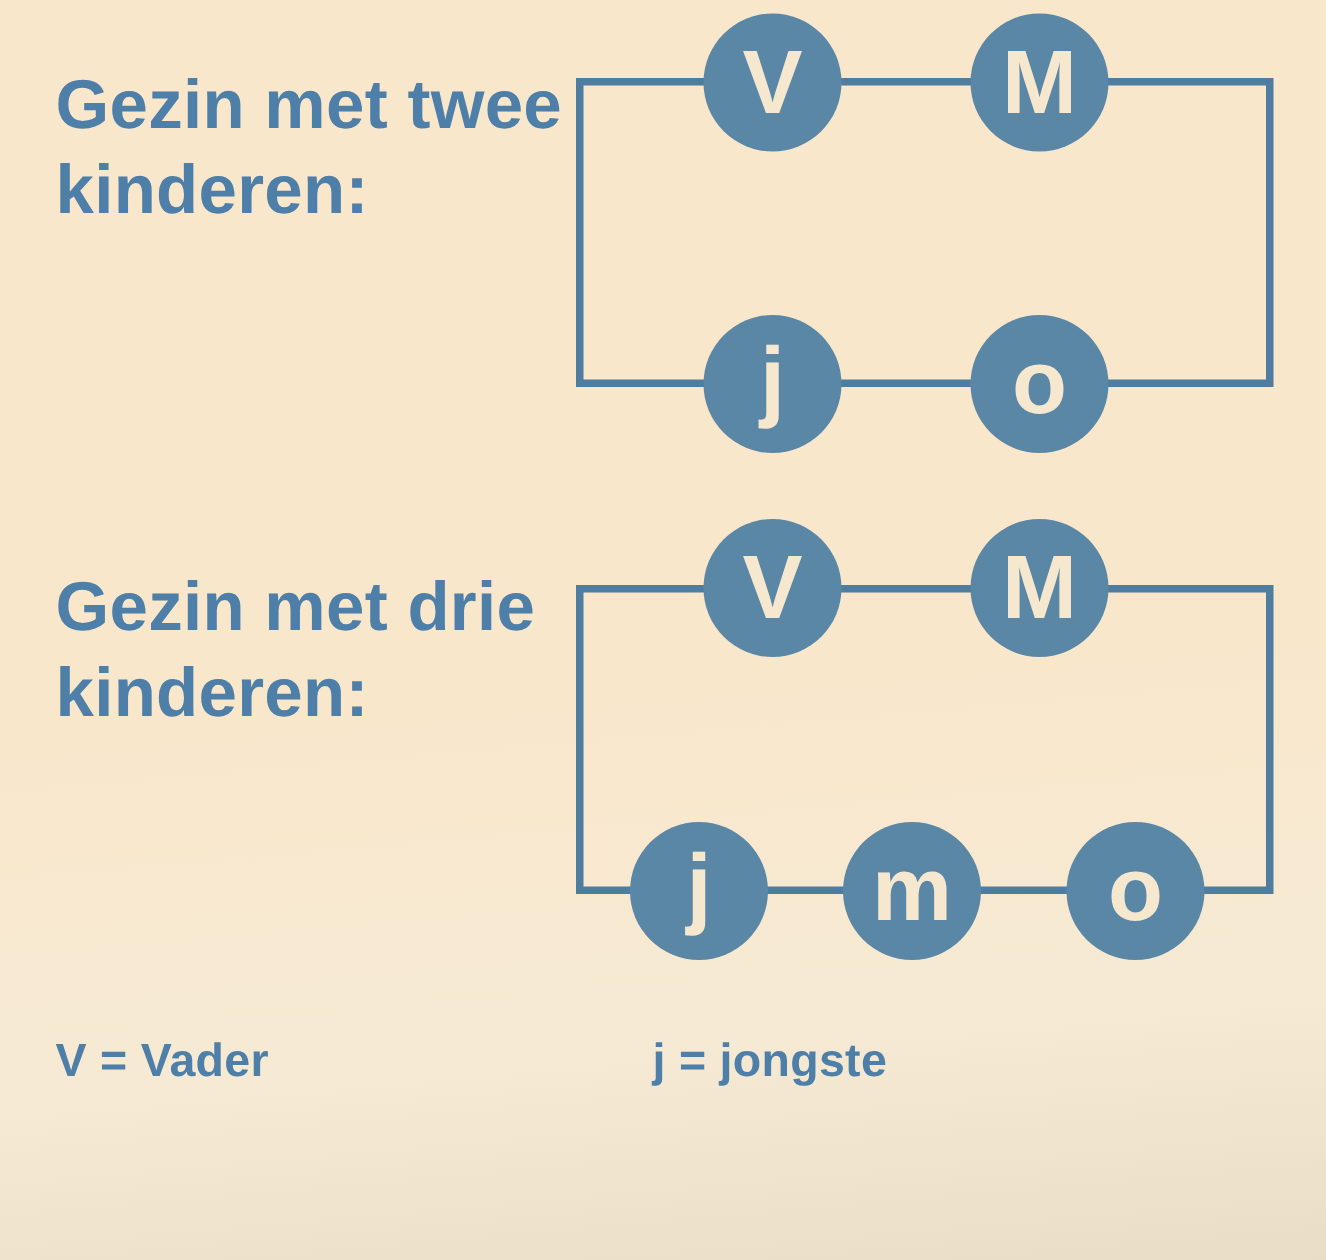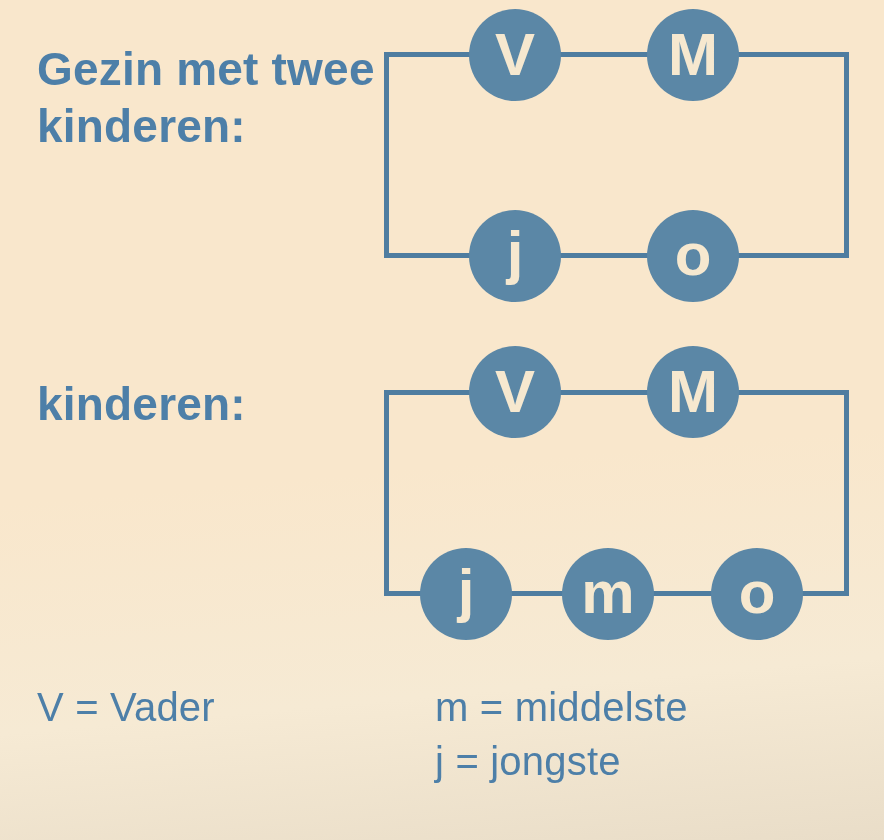--- a/index.html
+++ b/index.html
@@ -63,22 +63,22 @@
   
   #n3-v { left: 515px; top: 392px; }
   #n3-m { left: 693px; top: 392px; }
   #n3-j { left: 466px; top: 594px; }
   #n3-mid { left: 608px; top: 594px; }
   #n3-o { left: 757px; top: 594px; }
 
   .legend-col {
     position: absolute;
     color: var(--text_blue);
-    font-size: 40px;
-    font-weight: 400;
+    font-size: 31px;
+    font-weight: 700;
     line-height: 54px;
     letter-spacing: 0.2px;
   }
   #legend-parents  { left: 37px;  top: 680px; }
   #legend-children { left: 435px; top: 680px; }
 </style>
 </head>
 <body>
 
 <div class="canvas">
@@ -96,20 +96,21 @@
       <span>M</span>
     </div>
   <div class="node lower-j" id="n2-j">
       <span>j</span>
     </div>
   <div class="node lower-o" id="n2-o">
       <span>o</span>
     </div>
 
   <div class="title" id="title-three">
+    <div>Gezin met drie</div>
     <div>kinderen:</div>
   </div>
 
   <div class="family-rect" id="rect-three"></div>
   <div class="node" id="n3-v">
       <span>V</span>
     </div>
   <div class="node" id="n3-m">
       <span>M</span>
     </div>
@@ -120,17 +121,16 @@
       <span>m</span>
     </div>
   <div class="node lower-o" id="n3-o">
       <span>o</span>
     </div>
 
   <div class="legend-col" id="legend-parents">
     <div>V = Vader</div>
   </div>
   <div class="legend-col" id="legend-children">
-    <div>m = middelste</div>
     <div>j = jongste</div>
   </div>
 
 </div>
 
 </body></html>

